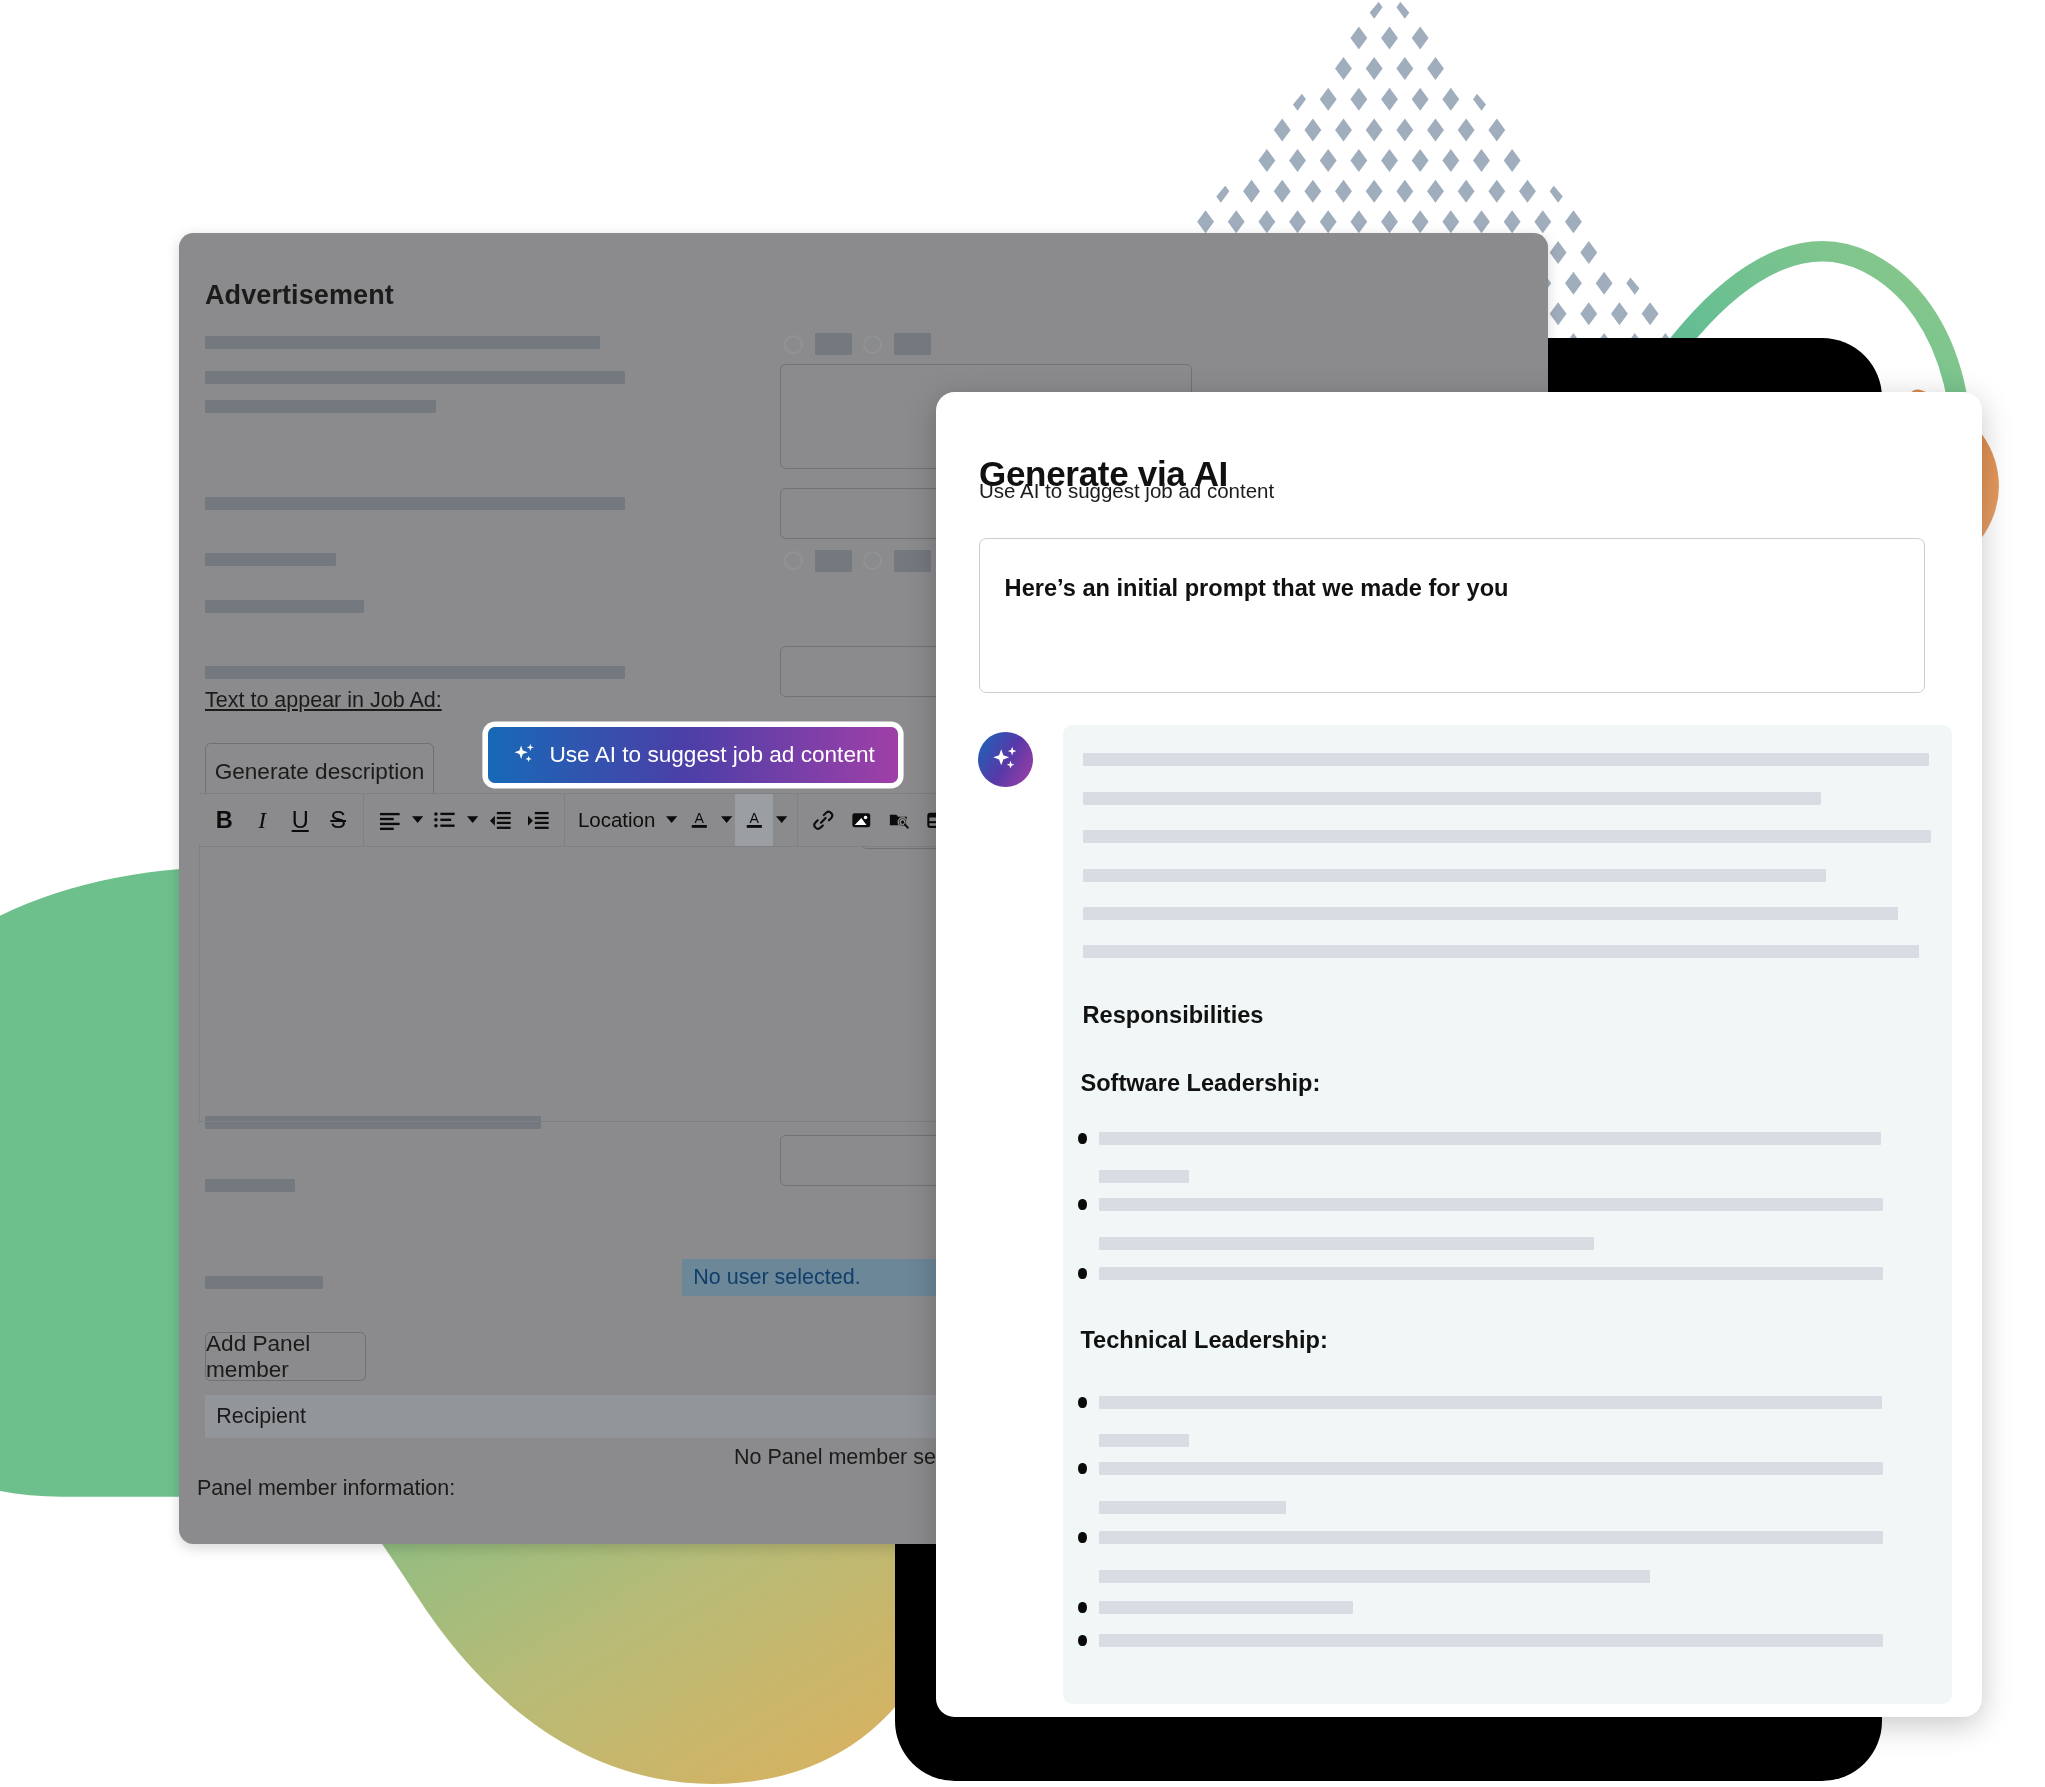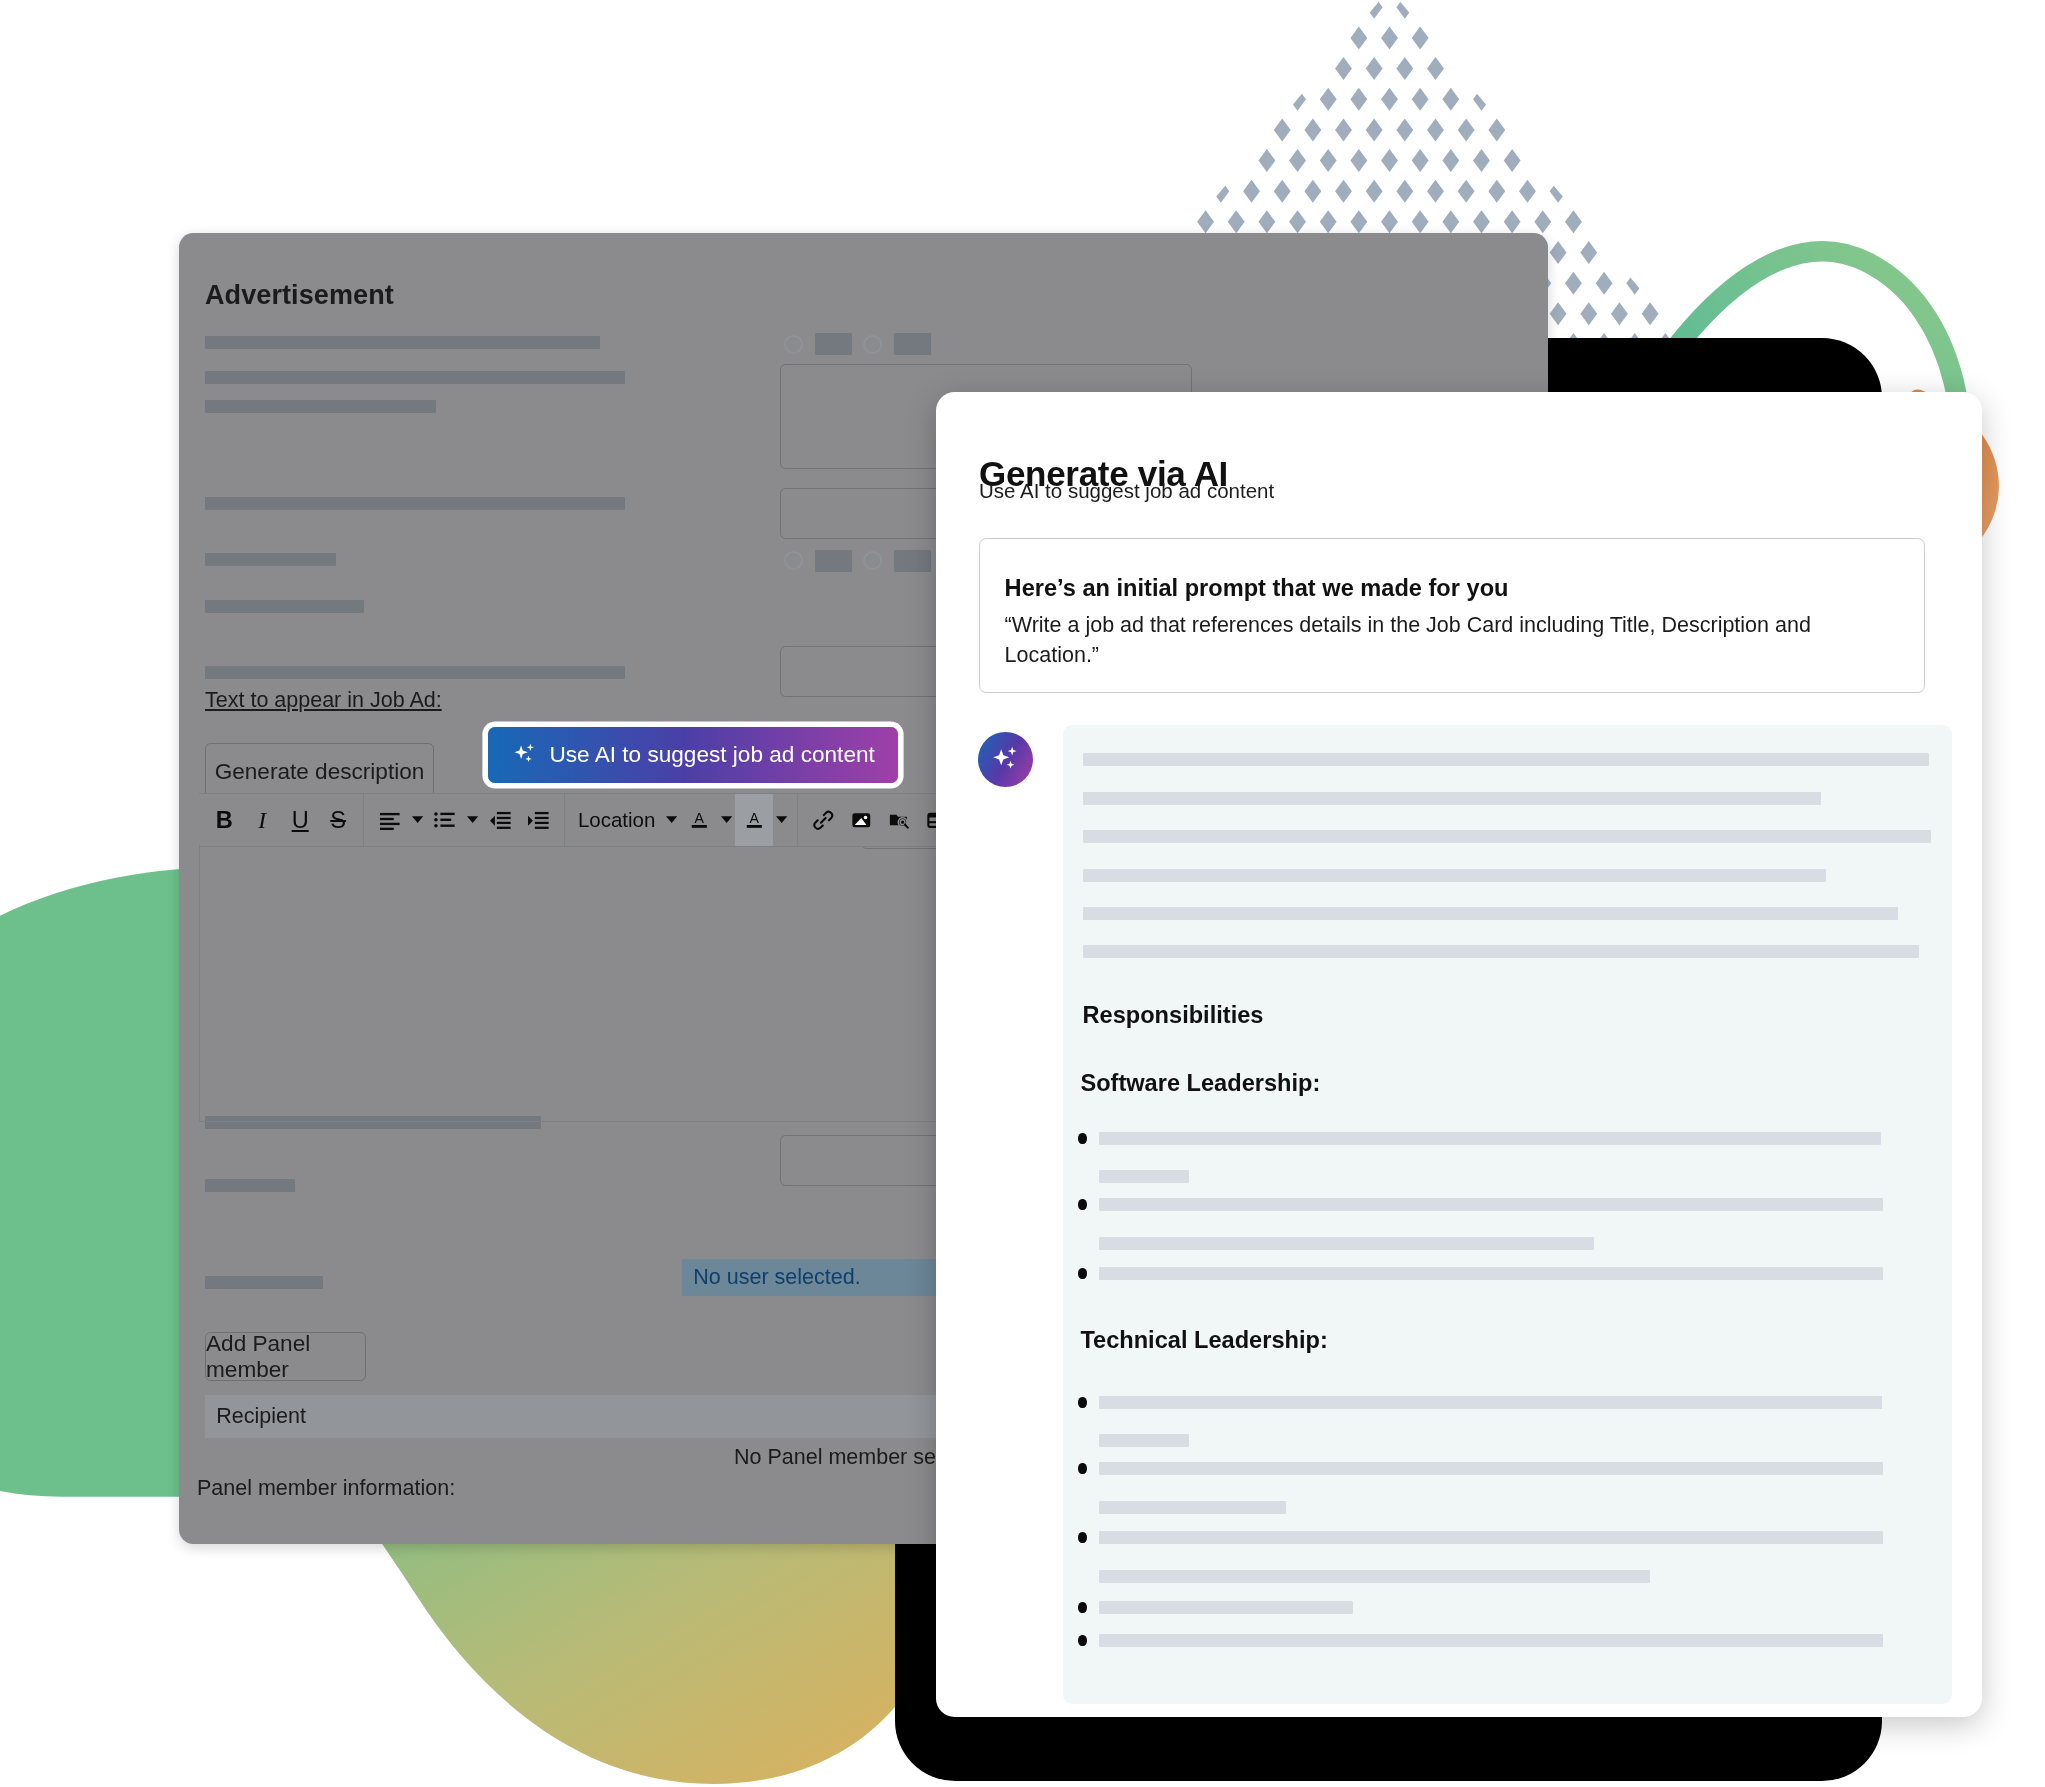--- a/index.html
+++ b/index.html
@@ -691,21 +691,20 @@
 <div class="recipient-bar">Recipient</div>
 <div class="no-panel">No Panel member selected</div>
 <div class="lbl-dark" style="left:197px;top:1476px;">Panel member information:</div>
 
 <div class="dialog">
   <h2 class="dlg-title">Generate via AI</h2>
   <div class="dlg-sub">Use AI to suggest job ad content</div>
 
   <div class="prompt-box">
     <div class="prompt-h">Here’s an initial prompt that we made for you</div>
-    <div class="prompt-t">“Write a job ad that references details in the Job Card including Title, Description and Location.”</div>
   </div>
 </div>
 
 <div class="ai-avatar">
   <svg viewBox="0 0 24 24" fill="#fff">
     <path d="M8.4 4 L10 8.4 L14.4 10 L10 11.6 L8.4 16 L6.8 11.6 L2.4 10 L6.8 8.4 Z"></path>
     <path d="M16.6 2 L17.45 4.45 L19.9 5.3 L17.45 6.15 L16.6 8.6 L15.75 6.15 L13.3 5.3 L15.75 4.45 Z"></path>
     <path d="M15.4 12.6 L16.15 14.75 L18.3 15.5 L16.15 16.25 L15.4 18.4 L14.65 16.25 L12.5 15.5 L14.65 14.75 Z"></path>
   </svg>
 </div>

